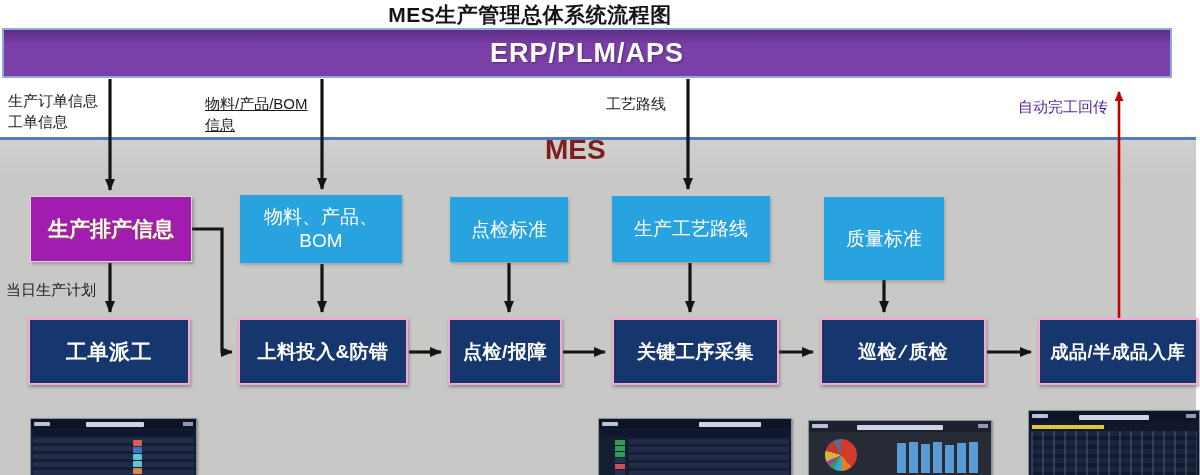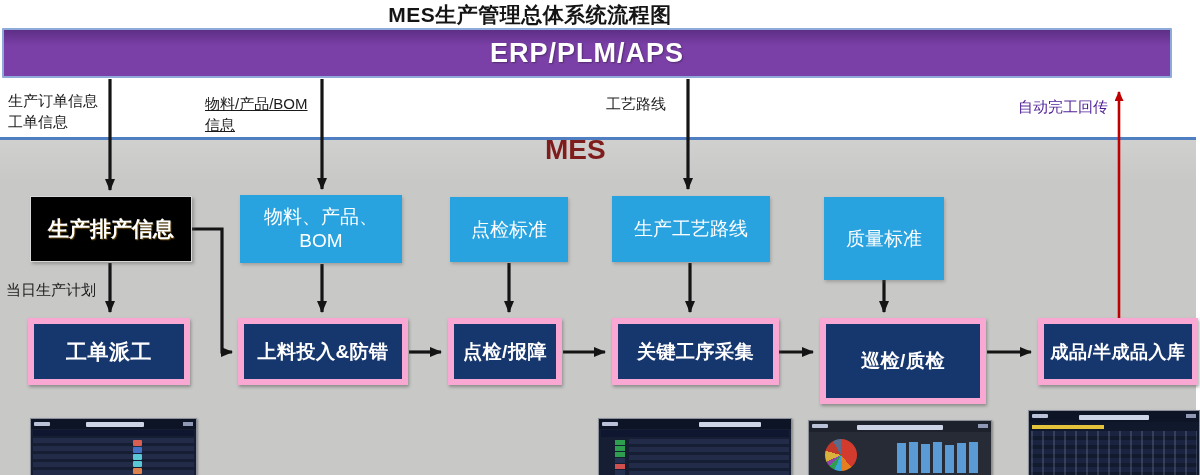--- a/index.html
+++ b/index.html
@@ -36,30 +36,30 @@
   .mes-label{
     position:absolute;left:545px;top:134px;font-size:28px;font-weight:bold;color:#7f1d1d;
   }
   
   .fbox{
     position:absolute;display:flex;align-items:center;justify-content:center;
     text-align:center;box-sizing:border-box;
   }
   .fbox .lbl{color:#fff;}
   .box-yellow{
-    background:#000000;border:1px solid #d8d8d8;
+    background:#a21caf;border:1px solid #d8d8d8;
     box-shadow:2px 2px 3px rgba(90,90,90,.45);
   }
   .box-yellow .lbl{font-size:21px;font-weight:bold;text-shadow:1px 1px 1px rgba(160,110,0,.6);}
   .box-blue{
     background:#29a3df;box-shadow:1px 2px 3px rgba(90,90,90,.35);
   }
   .box-blue .lbl{font-size:19px;line-height:24px;}
   .box-navy{
-    background:#16366e;border:6px solid #f9a8d4;
+    background:#16366e;border:2px solid #f9a8d4;
     box-shadow:1px 2px 3px rgba(80,80,80,.5);
   }
   .box-navy .lbl{font-size:19px;font-weight:bold;letter-spacing:.5px;}
   
   .arrows{position:absolute;left:0;top:0;pointer-events:none;}
   
   .dash{
     position:absolute;background:#161e33;border:1px solid #8a8f9a;
     box-shadow:1px 1px 2px rgba(70,70,70,.5);overflow:hidden;
   }
@@ -168,21 +168,21 @@
   </div>
   <div class="fbox box-navy" style="left:238px;top:318px;width:170px;height:67px;">
     <span class="lbl">上料投入&amp;防错</span>
   </div>
   <div class="fbox box-navy" style="left:448px;top:318px;width:114px;height:67px;">
     <span class="lbl">点检/报障</span>
   </div>
   <div class="fbox box-navy" style="left:612px;top:318px;width:167px;height:67px;">
     <span class="lbl">关键工序采集</span>
   </div>
-  <div class="fbox box-navy" style="left:820px;top:318px;width:166px;height:86px;">
+  <div class="fbox box-navy" style="left:820px;top:318px;width:166px;height:67px;font-family:Liberation Mono, monospace;">
     <span class="lbl">巡检/质检</span>
   </div>
   <div class="fbox box-navy" style="left:1038px;top:318px;width:160px;height:67px;">
     <span class="lbl" style="font-size:18px">成品/半成品入库</span>
   </div>
 
   <div class="dash" style="left:30px;top:418px;width:165px;height:57px;">
     <div class="hdr"></div>
     <div class="logo-chip"></div>
     <div class="title-chip" style="left:55px;width:58px;"></div>

